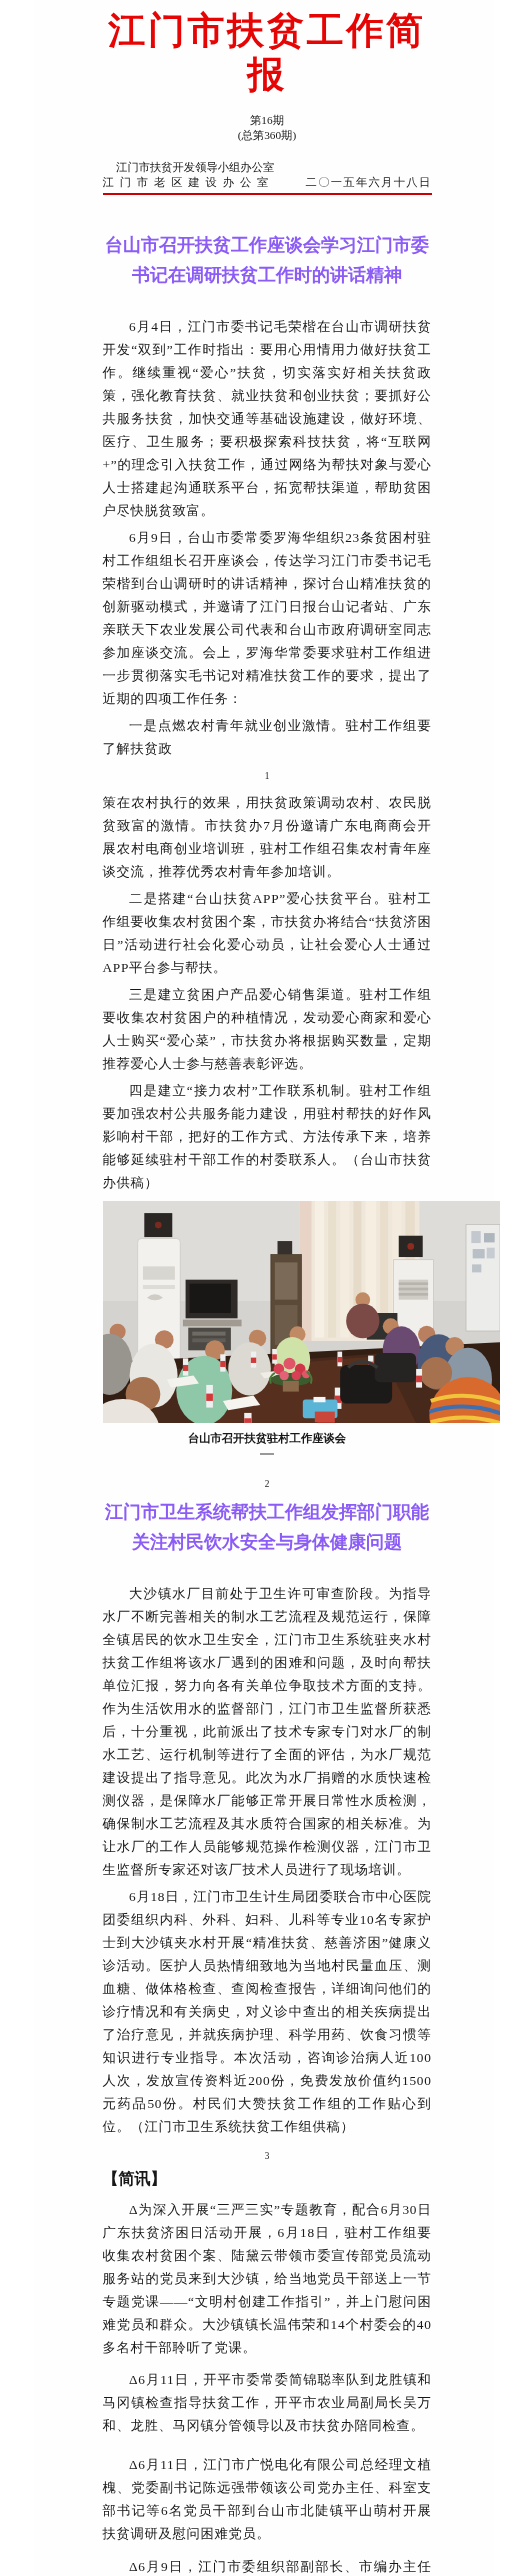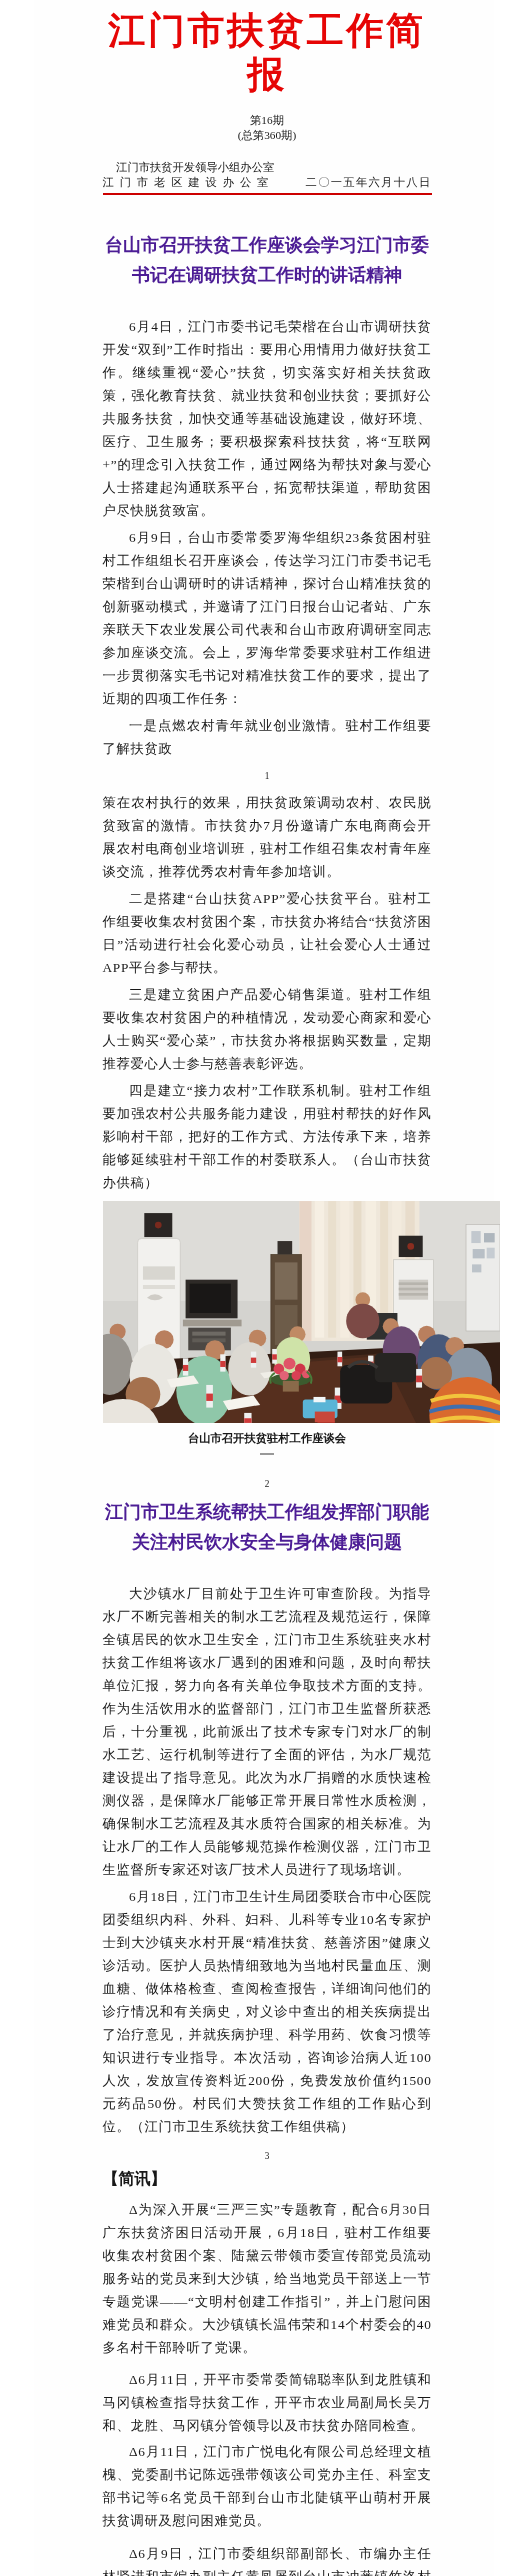--- a/index.html
+++ b/index.html
@@ -36,21 +36,21 @@
   .org-line2{letter-spacing:0.52em;}
   .org-date{white-space:nowrap; letter-spacing:1.3px;}
   
   .art-title{
     margin-top:37px;
     text-align:center;
     font-family:"DejaVu Sans","Liberation Sans",sans-serif;
     font-weight:bold;
     font-size:18px;
     line-height:25px;
-    color:#4c1d95;
+    color:#8b5cf6;
   }
   .art-title.second{margin-top:5.3px;}
   
   .body-block{margin-top:28px;}
   .para{
     font-size:13.3px;
     line-height:23px;
     letter-spacing:0.7px;
     text-align:justify;
     text-indent:2em;
@@ -291,21 +291,21 @@
   <div class="body-block">
     <p class="para">大沙镇水厂目前处于卫生许可审查阶段。为指导水厂不断完善相关的制水工艺流程及规范运行，保障全镇居民的饮水卫生安全，江门市卫生系统驻夹水村扶贫工作组将该水厂遇到的困难和问题，及时向帮扶单位汇报，努力向各有关单位争取技术方面的支持。作为生活饮用水的监督部门，江门市卫生监督所获悉后，十分重视，此前派出了技术专家专门对水厂的制水工艺、运行机制等进行了全面的评估，为水厂规范建设提出了指导意见。此次为水厂捐赠的水质快速检测仪器，是保障水厂能够正常开展日常性水质检测，确保制水工艺流程及其水质符合国家的相关标准。为让水厂的工作人员能够规范操作检测仪器，江门市卫生监督所专家还对该厂技术人员进行了现场培训。</p>
     <p class="para">6月18日，江门市卫生计生局团委联合市中心医院团委组织内科、外科、妇科、儿科等专业10名专家护士到大沙镇夹水村开展“精准扶贫、慈善济困”健康义诊活动。医护人员热情细致地为当地村民量血压、测血糖、做体格检查、查阅检查报告，详细询问他们的诊疗情况和有关病史，对义诊中查出的相关疾病提出了治疗意见，并就疾病护理、科学用药、饮食习惯等知识进行专业指导。本次活动，咨询诊治病人近100人次，发放宣传资料近200份，免费发放价值约1500元药品50份。村民们大赞扶贫工作组的工作贴心到位。（江门市卫生系统扶贫工作组供稿）</p>
   </div>
 
   <div class="pagenum" style="margin:13.3px 0 6.7px 0;">3</div>
 
   <div class="briefs-heading">【简讯】</div>
   <div>
     <p class="para" style="margin-bottom:9.3px;">Δ为深入开展“三严三实”专题教育，配合6月30日广东扶贫济困日活动开展，6月18日，驻村工作组要收集农村贫困个案、陆黛云带领市委宣传部党员流动服务站的党员来到大沙镇，给当地党员干部送上一节专题党课——“文明村创建工作指引”，并上门慰问困难党员和群众。大沙镇镇长温伟荣和14个村委会的40多名村干部聆听了党课。</p>
-    <p class="para" style="margin-bottom:3px;">Δ6月11日，开平市委常委简锦聪率队到龙胜镇和马冈镇检查指导扶贫工作，开平市农业局副局长吴万和、龙胜、马冈镇分管领导以及市扶贫办陪同检查。</p>
+    <p class="para" style="margin-bottom:16px;">Δ6月11日，开平市委常委简锦聪率队到龙胜镇和马冈镇检查指导扶贫工作，开平市农业局副局长吴万和、龙胜、马冈镇分管领导以及市扶贫办陪同检查。</p>
     <p class="para" style="margin-bottom:9.3px;">Δ6月11日，江门市广悦电化有限公司总经理文植槐、党委副书记陈远强带领该公司党办主任、科室支部书记等6名党员干部到台山市北陡镇平山萌村开展扶贫调研及慰问困难党员。</p>
     <p class="para">Δ6月9日，江门市委组织部副部长、市编办主任林贤进和市编办副主任黄凤屏到台山市冲蒌镇竹洛村调研扶贫工作。调研组详细了解了该村蔬菜收购站和电商公司售卖蔬菜的运作情况，并深入市编办对口联系的两户贫困户家中进行慰问。</p>
   </div>
 
   <div class="distribution">
     <p class="dist-line">报：省扶贫办、江门市四套班子成员、市委办、本次活动、市政府办、市政协办。</p>
     <p class="dist-line">送：市扶贫开发领导小组成员，各市（区）政府、扶贫办。</p>
   </div>
   <div class="copies-line">（共印100份）</div>
 

